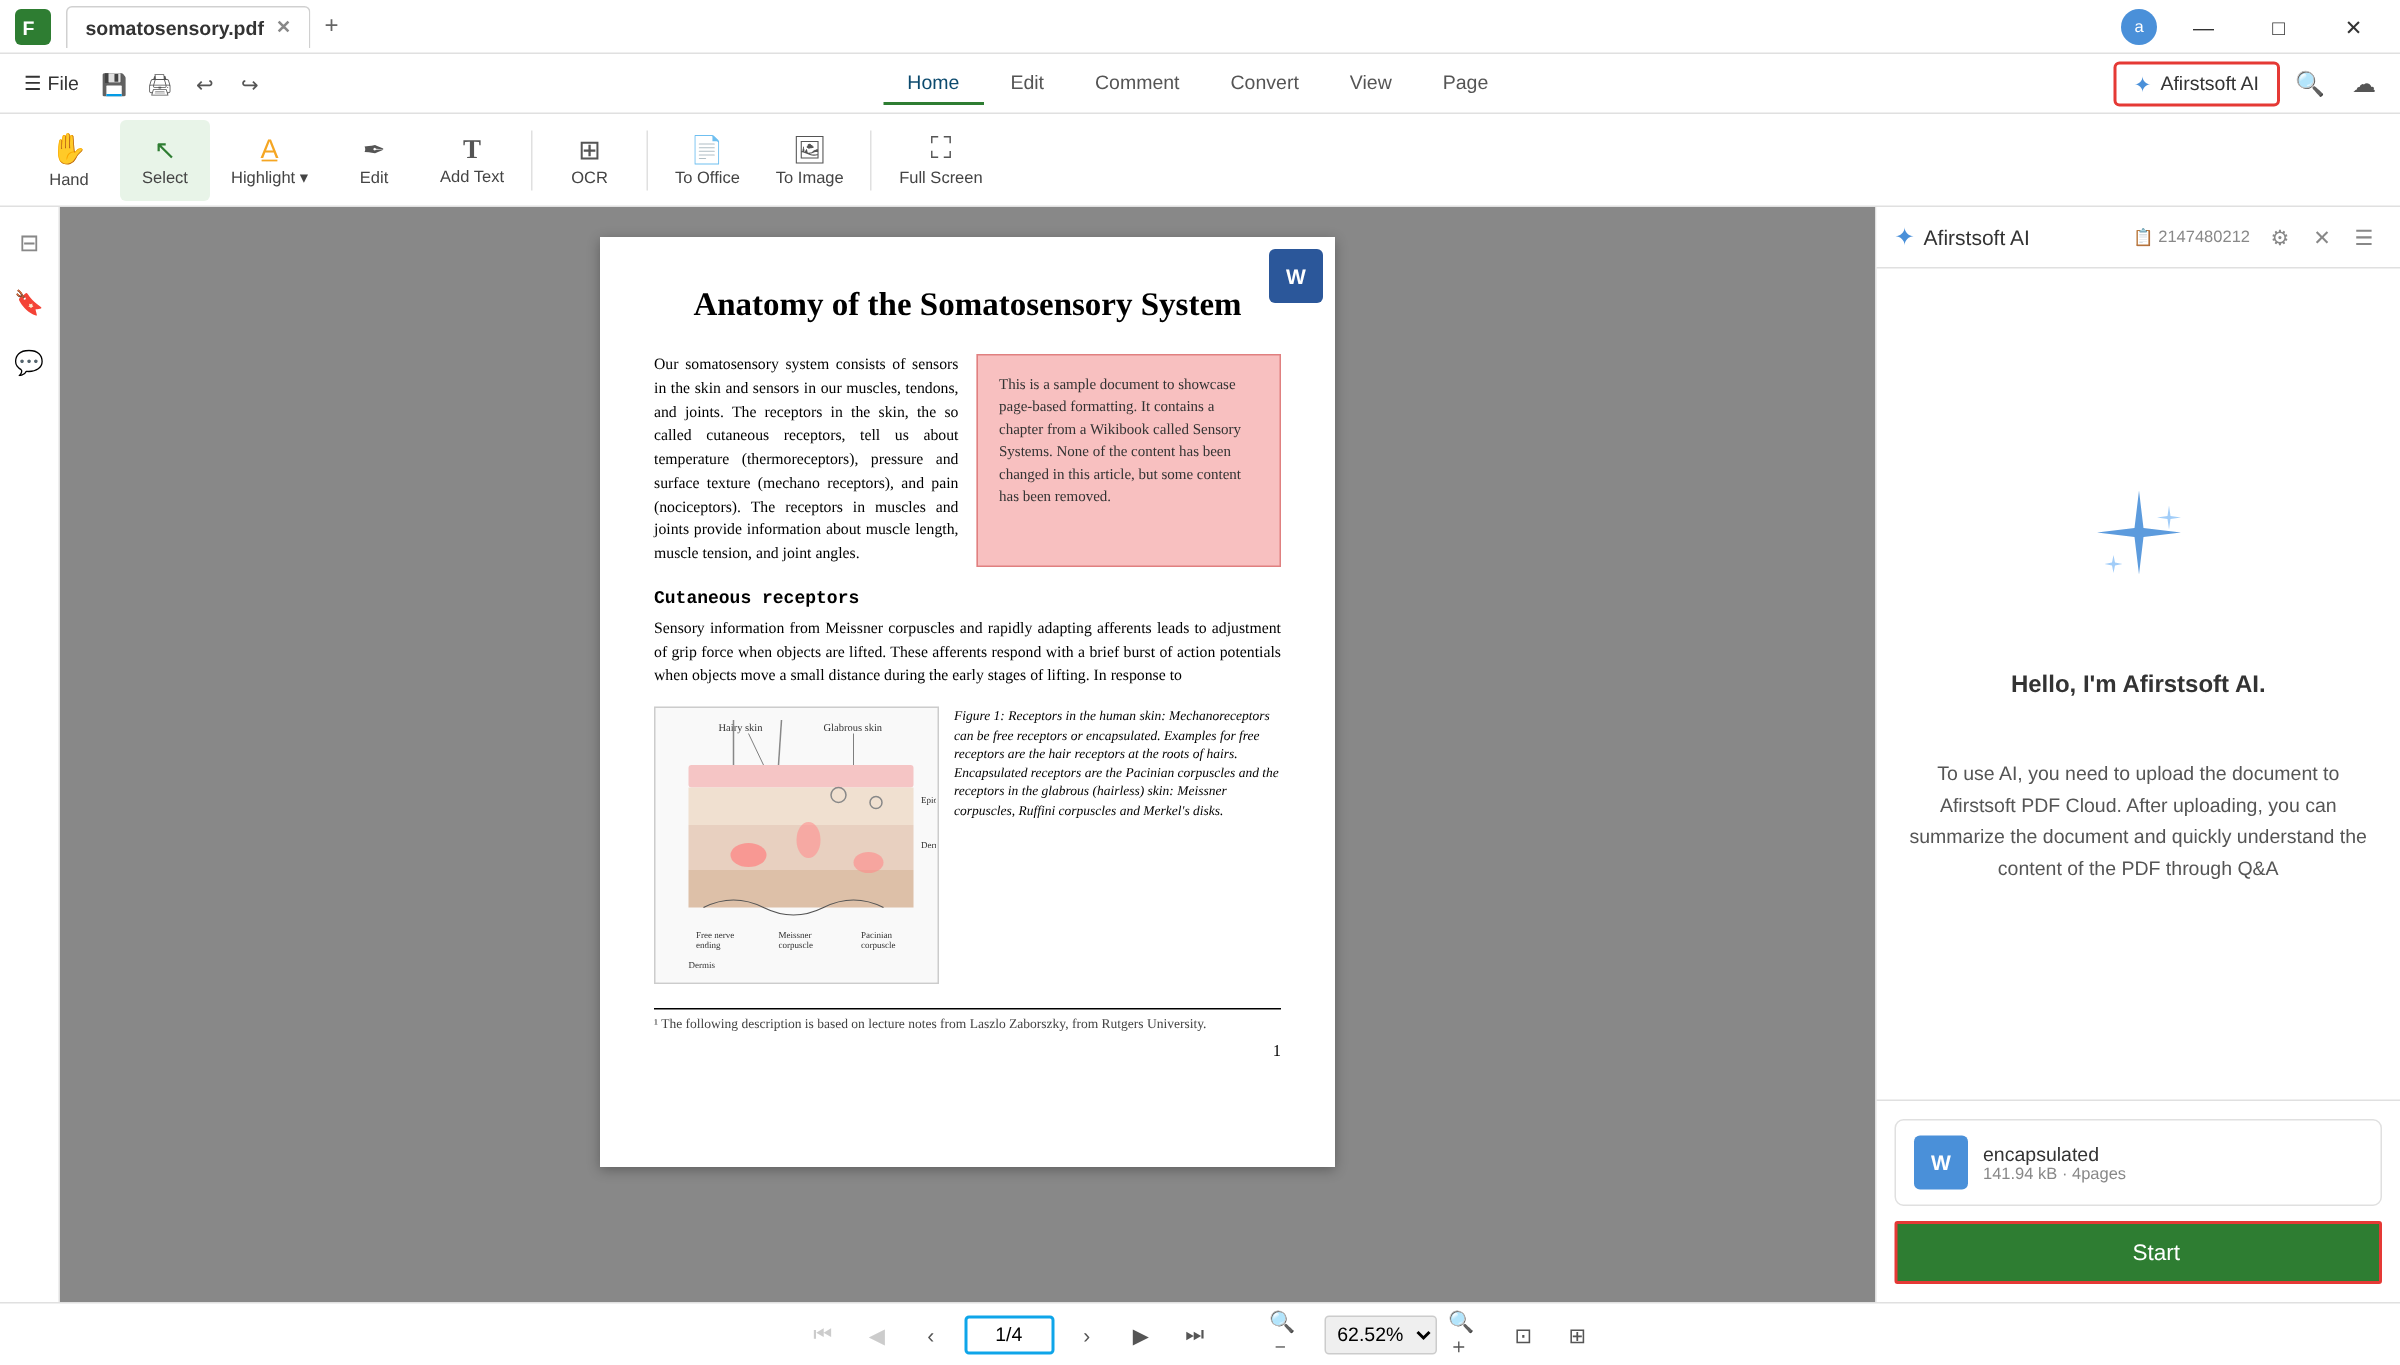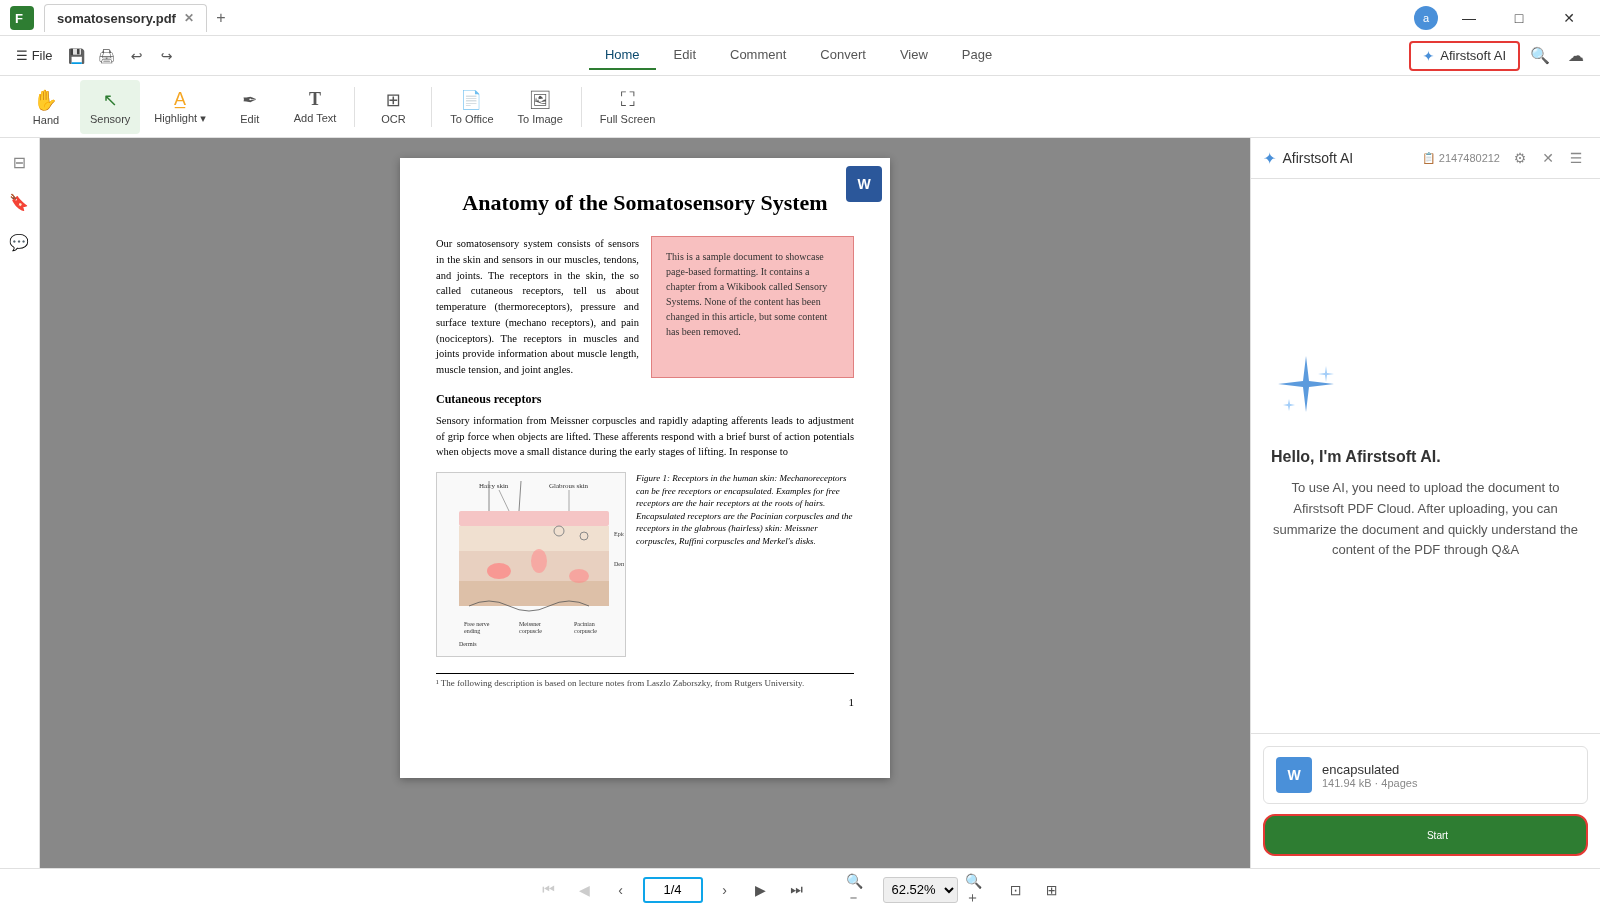--- a/index.html
+++ b/index.html
@@ -67,21 +67,21 @@
 
     
     .pdf-area { flex: 1; background: #888; overflow-y: auto; display: flex; flex-direction: column; align-items: center; padding: 20px 0; position: relative; }
     .pdf-page { background: #fff; width: 490px; min-height: 620px; box-shadow: 0 2px 8px rgba(0,0,0,0.3); padding: 32px 36px; position: relative; }
 
     
     .pdf-title { font-size: 22px; font-weight: bold; text-align: center; margin-bottom: 20px; font-family: Georgia, serif; }
     .pdf-source { font-size: 11px; color: #555; font-style: italic; margin-bottom: 14px; font-family: Georgia, serif; }
     .pdf-text { font-size: 10.5px; line-height: 1.5; color: #000; font-family: Georgia, serif; text-align: justify; }
     .pink-box { background: #f8c0c0; border: 1px solid #e08080; padding: 12px 14px; font-size: 10px; line-height: 1.5; font-family: Georgia, serif; color: #333; }
-    .cutaneous-heading { font-size: 12px; font-weight: bold; margin: 14px 0 6px 0; font-family: Liberation Serif, serif; }
+    .cutaneous-heading { font-size: 12px; font-weight: bold; margin: 14px 0 6px 0; font-family: Liberation Mono, monospace; }
     .figure-area { display: flex; gap: 10px; margin-top: 12px; }
     .figure-img { width: 190px; height: 185px; border: 1px solid #ccc; background: #f9f9f9; overflow: hidden; display: flex; align-items: flex-end; justify-content: center; }
     .figure-caption { font-size: 9px; font-style: italic; line-height: 1.4; font-family: Georgia, serif; color: #000; flex: 1; }
     .footnote { font-size: 9px; color: #444; margin-top: 16px; font-family: Georgia, serif; border-top: 1px solid #000; padding-top: 4px; }
     .page-num { font-size: 11px; text-align: right; color: #000; margin-top: 8px; font-family: Georgia, serif; }
 
     
     .word-overlay { position: absolute; top: 8px; right: 8px; width: 36px; height: 36px; background: #2b579a; border-radius: 4px; display: flex; align-items: center; justify-content: center; color: #fff; font-weight: bold; font-size: 14px; cursor: pointer; }
 
     
@@ -100,32 +100,32 @@
       display: flex; flex-direction: column;
     }
     .ai-panel-header {
       display: flex; align-items: center; padding: 8px 12px; border-bottom: 1px solid #e0e0e0;
       background: #fff; gap: 8px;
     }
     .ai-panel-title { font-size: 14px; font-weight: 500; color: #333; flex: 1; display: flex; align-items: center; gap: 6px; }
     .ai-panel-id { font-size: 11px; color: #888; display: flex; align-items: center; gap: 3px; }
     .ai-panel-actions { display: flex; gap: 4px; }
     .panel-icon-btn { width: 24px; height: 24px; display: flex; align-items: center; justify-content: center; cursor: pointer; color: #888; border-radius: 3px; font-size: 14px; }
-    .ai-chat-area { flex: 1; display: flex; flex-direction: column; align-items: flex-start; justify-content: center; padding: 20px; }
+    .ai-chat-area { flex: 1; display: flex; flex-direction: column; align-items: center; justify-content: center; padding: 20px; gap: 28px; }
     .ai-sparkle { font-size: 48px; color: #4a90d9; margin-bottom: 16px; text-align: center; }
     .ai-greeting { font-size: 16px; font-weight: bold; color: #333; margin-bottom: 12px; text-align: center; }
     .ai-description { font-size: 13px; color: #555; text-align: center; line-height: 1.6; }
     .ai-panel-footer { padding: 12px; border-top: 1px solid #e0e0e0; }
     .file-card { display: flex; align-items: center; gap: 10px; padding: 10px 12px; border: 1px solid #e0e0e0; border-radius: 6px; margin-bottom: 10px; }
     .file-card-icon { width: 36px; height: 36px; background: #4a90d9; border-radius: 4px; display: flex; align-items: center; justify-content: center; color: #fff; font-size: 14px; font-weight: bold; }
     .file-card-info .file-name { font-size: 13px; font-weight: 500; color: #333; }
     .file-card-info .file-meta { font-size: 11px; color: #888; }
     .start-btn {
       width: 100%; height: 42px; background: #2e7d32; color: #fff; border: 2px solid #e53935;
-      border-radius: 12px; font-size: 10px; font-weight: 500; cursor: pointer; display: flex;
+      border-radius: 2px; font-size: 15px; font-weight: 500; cursor: pointer; display: flex;
       align-items: center; justify-content: center; padding-left: 24px;
     }
 
     
     .sparkle-svg { width: 70px; height: 70px; }
   </style>
 </head>
 <body>
 
 <div class="title-bar">
@@ -185,21 +185,21 @@
   <div class="cloud-btn">☁</div>
 </div>
 
 <div class="toolbar">
   <div class="tool-item">
     <span class="tool-icon">✋</span>
     <span>Hand</span>
   </div>
   <div class="tool-item active">
     <span class="tool-icon" style="font-size:18px;">↖</span>
-    <span>Sensory</span>
+    <span>Select</span>
   </div>
   <div class="tool-item highlight-item">
     <span class="tool-icon" style="font-size:18px; color:#f5a623;">A̲</span>
     <span>Highlight ▾</span>
   </div>
   <div class="tool-item">
     <span class="tool-icon" style="font-size:18px;">✒</span>
     <span>Edit</span>
   </div>
   <div class="tool-item">

